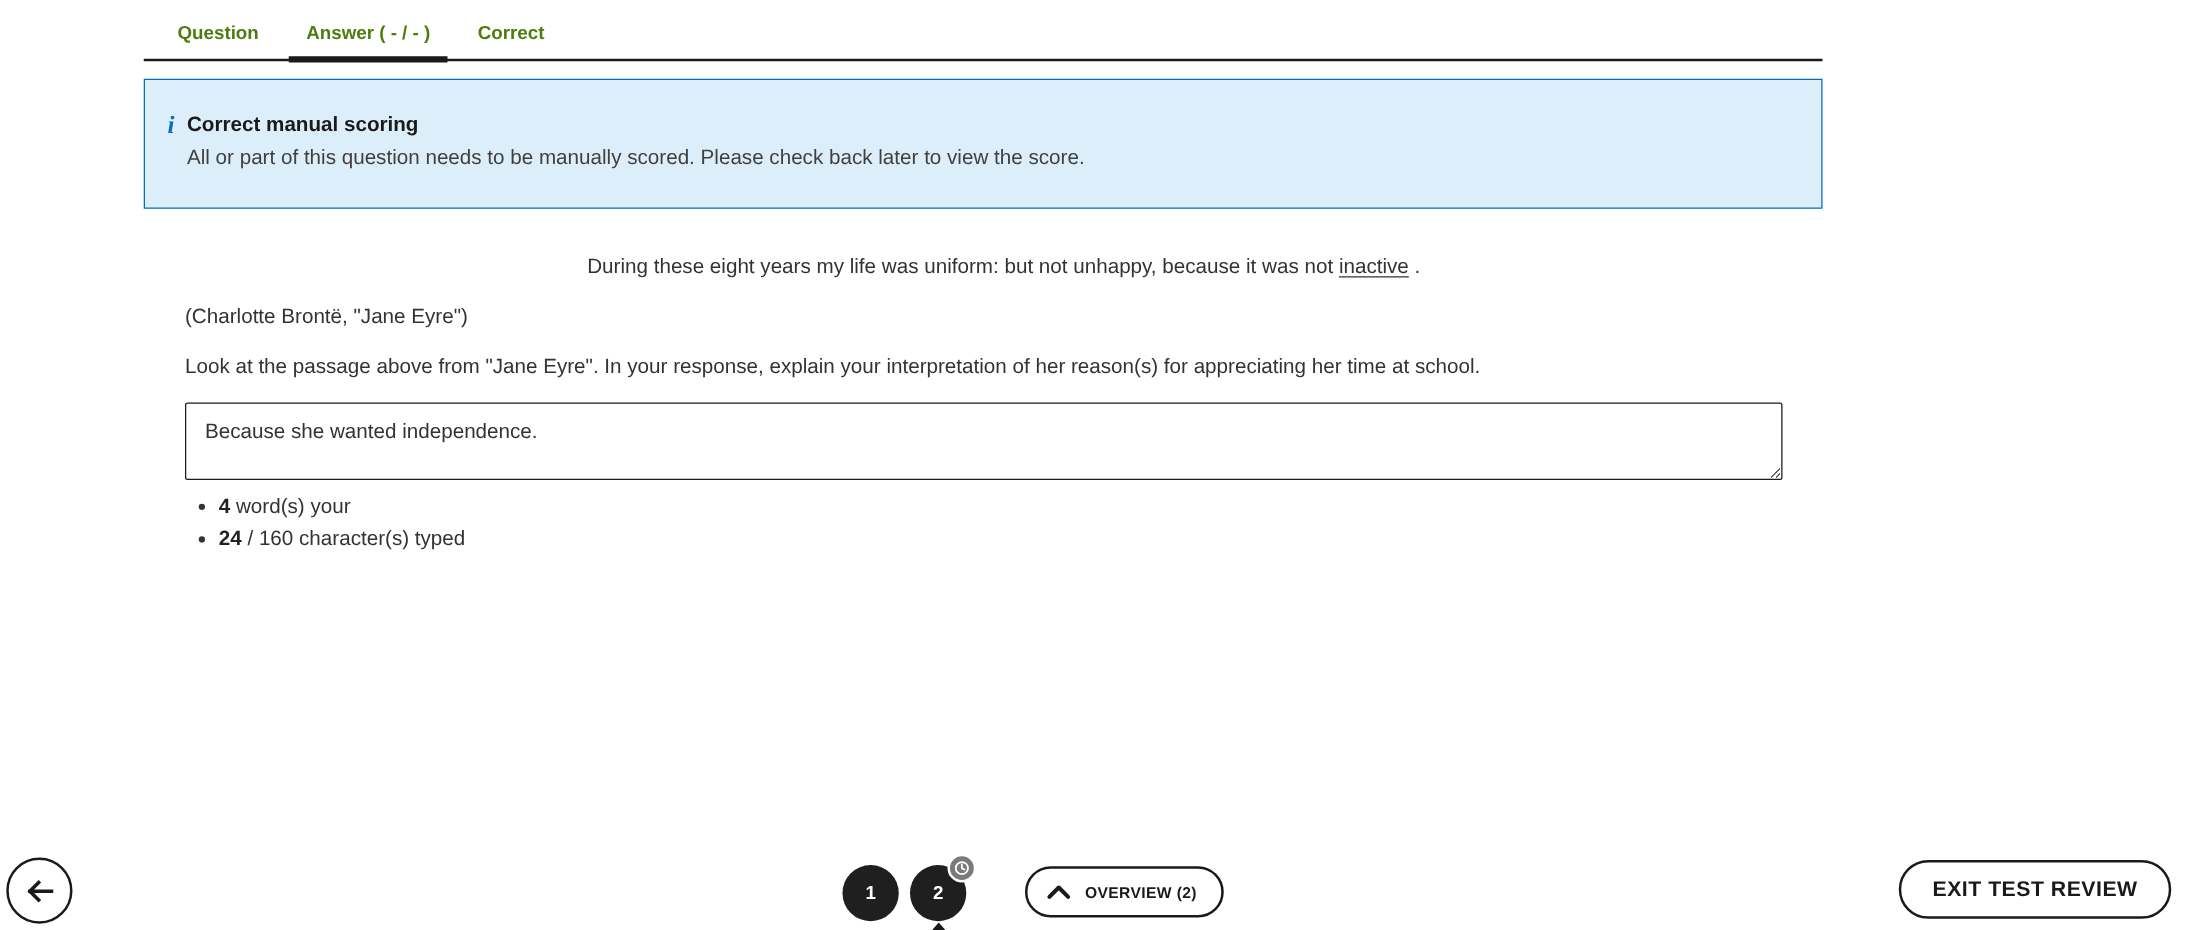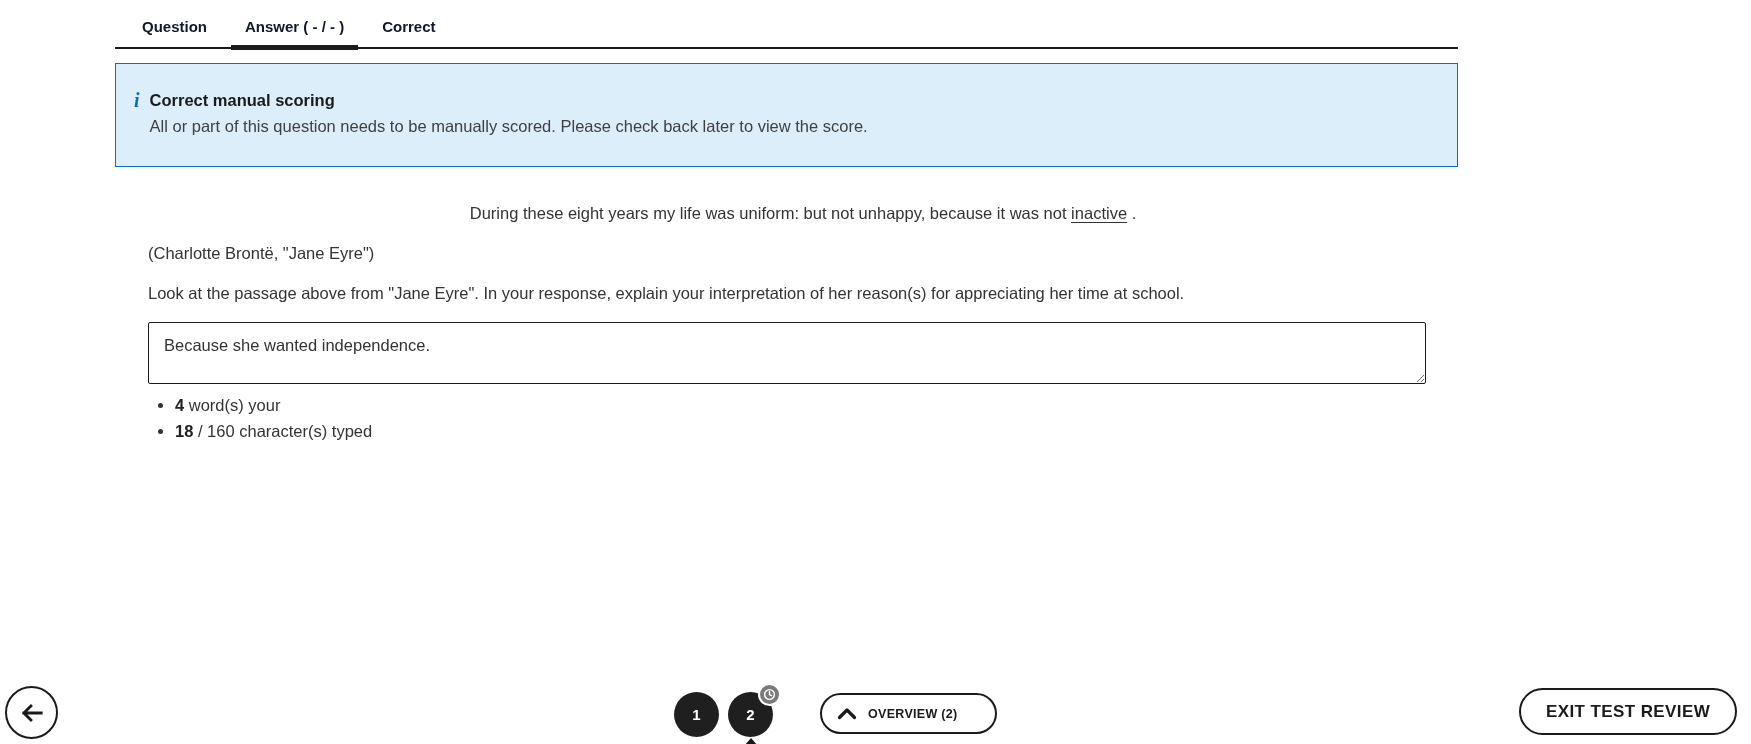--- a/index.html
+++ b/index.html
@@ -23,21 +23,21 @@
   .tabs {
     display: flex;
     padding: 14px 0 0 13px;
     border-bottom: 2px solid #1a1a1a;
   }
   .tab {
     padding: 4px 14px 12px 14px;
     margin-right: 10px;
     font-size: 15px;
     font-weight: 600;
-    color: #0f172a;
+    color: #4d7c0f;
     position: relative;
     cursor: pointer;
     white-space: nowrap;
   }
   .tab.active::after {
     content: "";
     position: absolute;
     left: 0; right: 0; bottom: -3px;
     height: 5px;
     background: #1a1a1a;
@@ -161,21 +161,21 @@
     color: #1a1a1a;
     font-family: "Liberation Sans", sans-serif;
     font-weight: 700;
     display: flex; align-items: center; justify-content: center;
     cursor: pointer;
   }
   .overview {
     left: 820px; top: 693px;
     height: 41px;
     border-radius: 21px;
-    padding: 0 37px 0 15px;
+    padding: 0 19px 0 15px;
     gap: 11px;
     font-size: 12.5px;
     letter-spacing: 0.3px;
   }
   .exit {
     left: 1519px; top: 688px;
     height: 47px;
     border-radius: 24px;
     padding: 0 25px;
     font-size: 17px;
@@ -204,21 +204,21 @@
   <p class="passage"><span>During these eight years my life was uniform: but not unhappy, because it was not </span><span class="underline">inactive</span><span> .</span></p>
 
   <p class="citation">(Charlotte Brontë, "Jane Eyre")</p>
 
   <p class="prompt">Look at the passage above from "Jane Eyre". In your response, explain your interpretation of her reason(s) for appreciating her time at school.</p>
 
   <textarea class="response" spellcheck="false" style="">Because she wanted independence.</textarea>
 
   <ul class="stats">
     <li><b>4</b><span> word(s) your</span></li>
-    <li><b>18</b><span> / 160 character(s) typed</span></li>
+    <li><b>24</b><span> / 160 character(s) typed</span></li>
   </ul>
 
 </div>
 
 <button class="back-button">
   <span style="display:flex;">
     <svg width="26" height="26" viewBox="0 0 24 24">
         <path d="M20.5 12H4.5 M11 5.5 L4.5 12 L11 18.5" stroke="#1a1a1a" stroke-width="2.6" fill="none" stroke-linecap="square"></path>
       </svg>
   </span>

